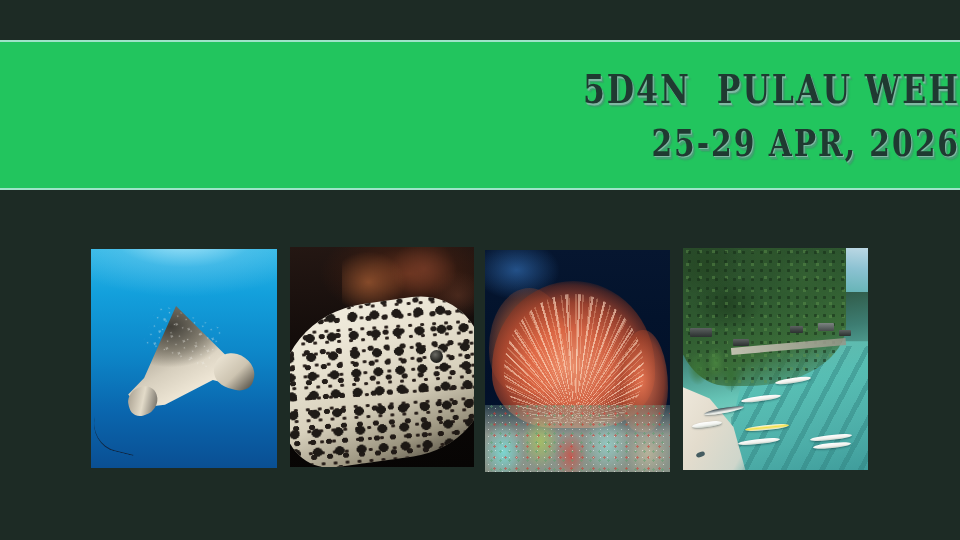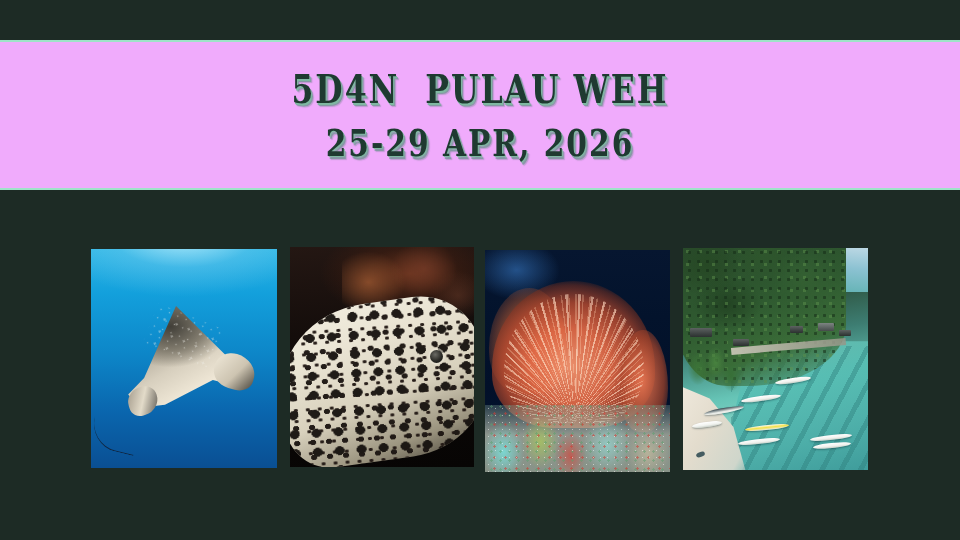--- a/index.html
+++ b/index.html
@@ -22,24 +22,24 @@
     overflow: hidden;
   }
 
   
   .title-banner {
     position: absolute;
     left: 0;
     top: 40px;
     width: 960px;
     height: 150px;
-    background: #f0abfc;
+    background: #22c55e;
     display: flex;
     flex-direction: column;
-    align-items: center;
+    align-items: flex-end;
     justify-content: center;
     box-sizing: border-box;
     padding-top: 4px;
   }
   .banner-rule-top {
     position: absolute;
     left: 0;
     top: 0;
     width: 960px;
     height: 2px;

